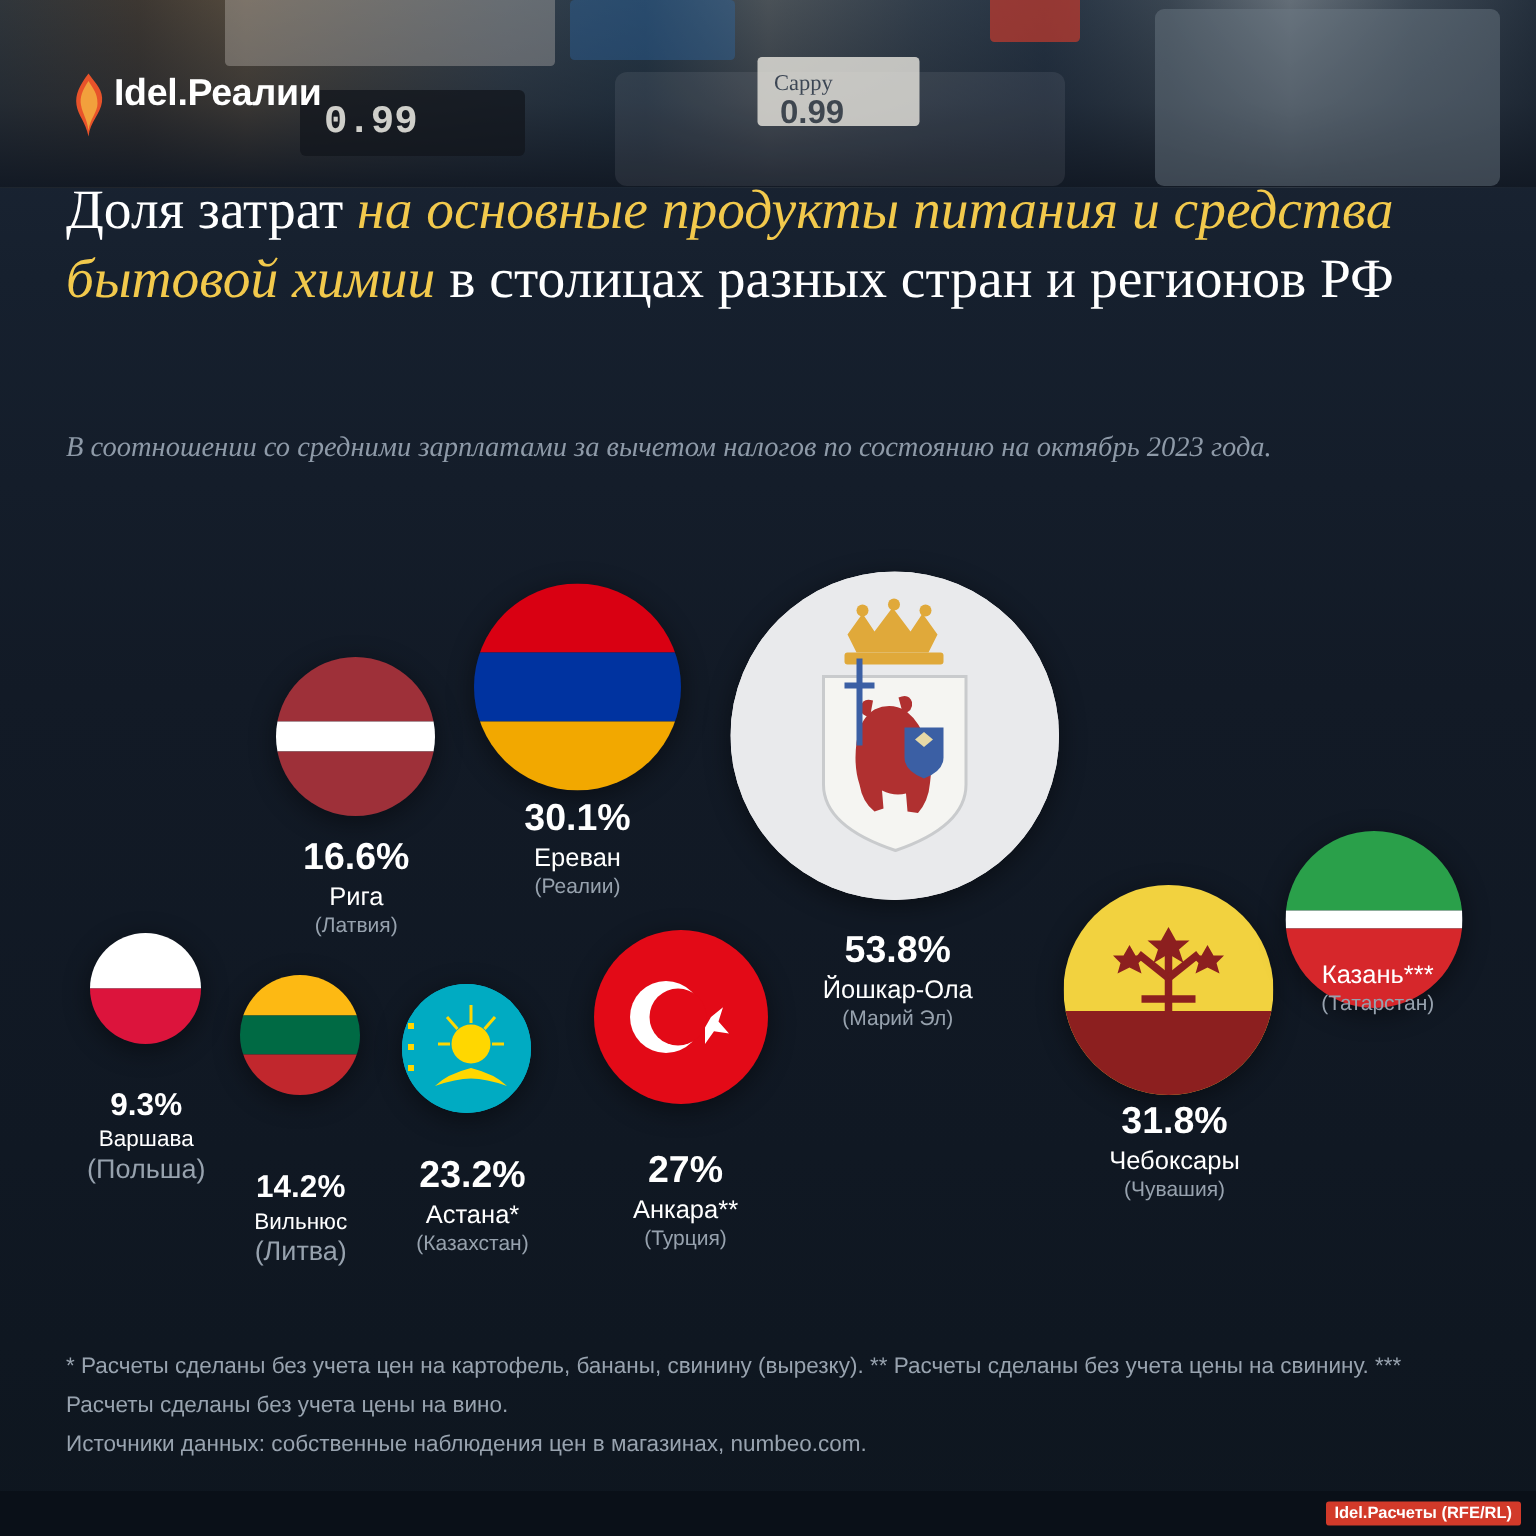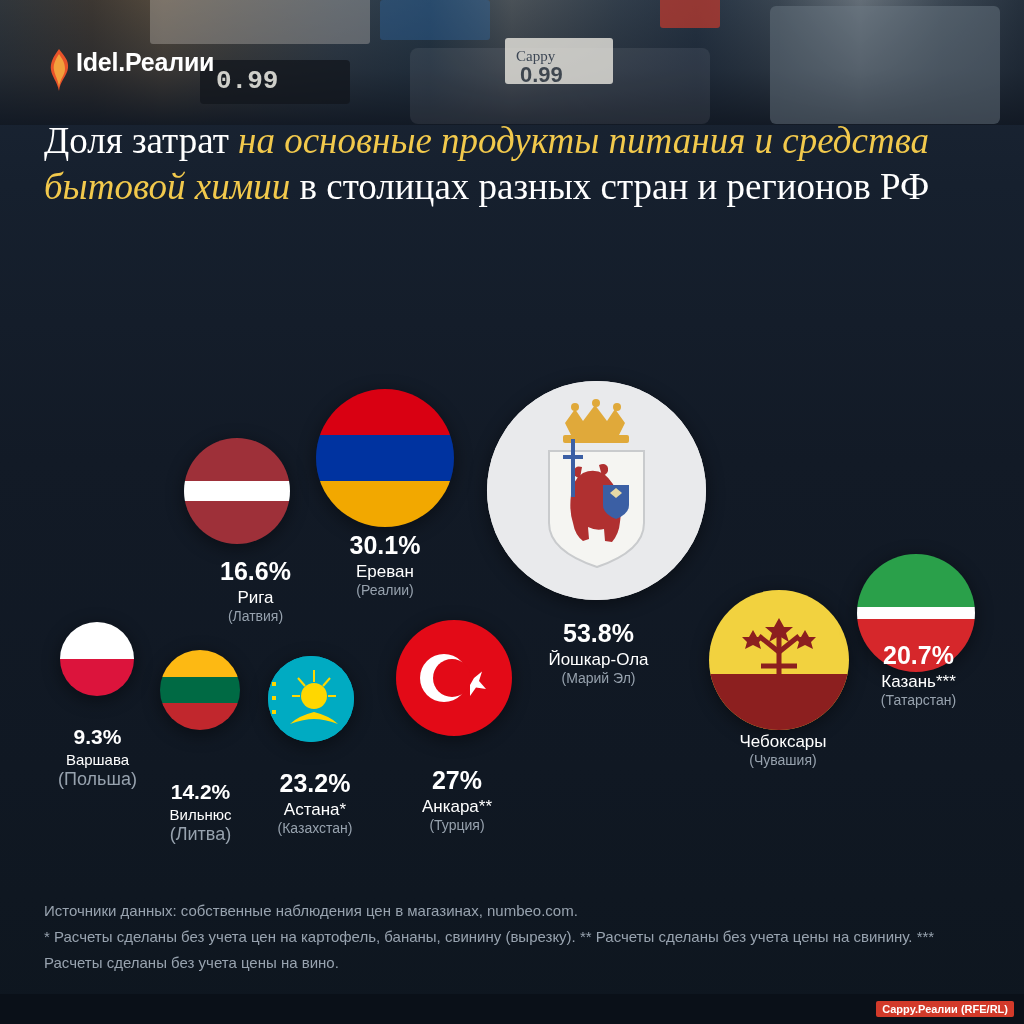--- a/index.html
+++ b/index.html
@@ -205,20 +205,21 @@
         <path d="M15 6 C11 12 9 17 10 22 C11 28 14 31 15 39 C16 31 21 27 21 21 C21 14 18 11 15 6 Z" fill="#f2a03c"></path>
       </svg>
     </span>
     <span class="logo-text">Idel.Реалии</span>
   </div>
 
   <div class="title">
     <span>Доля затрат </span><span class="hl">на основные продукты питания и средства бытовой химии</span><span> в столицах разных стран и регионов РФ</span>
   </div>
 
+  <div class="subtitle">В соотношении со средними зарплатами за вычетом налогов по состоянию на октябрь 2023 года.</div>
 
   <div class="bubbles">
 
     <div class="bubble" style="left:60px; top:622px; width:74px; height:74px;">
       <div class="f-stripes">
         <div style="background:#ffffff"></div>
         <div style="background:#dc143c"></div>
       </div>
     </div>
     <div class="bubble-label small" style="left:25px; top:700px; width:145px;">
@@ -240,21 +241,21 @@
       <span class="bl-region">(Литва)</span>
     </div>
 
     <div class="bubble" style="left:184px; top:438px; width:106px; height:106px;">
       <div class="f-stripes">
         <div style="background:#9e3039; flex:2.2"></div>
         <div style="background:#ffffff; flex:1"></div>
         <div style="background:#9e3039; flex:2.2"></div>
       </div>
     </div>
-    <div class="bubble-label" style="left:183px; top:556px; width:145px;">
+    <div class="bubble-label" style="left:165px; top:556px; width:145px;">
       <span class="bl-pct">16.6%</span>
       <span class="bl-city">Рига</span>
       <span class="bl-region">(Латвия)</span>
     </div>
 
     <div class="bubble" style="left:268px; top:656px; width:86px; height:86px; background:#00afca;">
       <div style="position:relative;width:100%;height:100%;">
         <svg width="100%" height="100%" viewBox="0 0 86 86">
           <rect width="86" height="86" fill="#00abc2"></rect>
           <circle cx="46" cy="40" r="13" fill="#ffd700"></circle>
@@ -356,40 +357,40 @@
           </g>
           <g fill="#8c1f1f">
             <path d="M70 28 l5 9 l9 0 l-7 6 l3 9 l-10 -6 l-10 6 l3 -9 l-7 -6 l9 0 z"></path>
             <path d="M44 40 l4 7 l7 0 l-5 5 l2 7 l-8 -4 l-8 4 l2 -7 l-5 -5 l7 0 z"></path>
             <path d="M96 40 l4 7 l7 0 l-5 5 l2 7 l-8 -4 l-8 4 l2 -7 l-5 -5 l7 0 z"></path>
           </g>
         </svg>
       </div>
     </div>
     <div class="bubble-label" style="left:698px; top:732px; width:170px;">
+      <span class="bl-pct">31.8%</span>
       <span class="bl-city">Чебоксары</span>
       <span class="bl-region">(Чувашия)</span>
     </div>
 
     <div class="bubble" style="left:857px; top:554px; width:118px; height:118px;">
       <div class="f-stripes">
         <div style="background:#2aa04a; flex:4.5"></div>
         <div style="background:#ffffff; flex:1"></div>
         <div style="background:#d6272b; flex:4.5"></div>
       </div>
     </div>
     <div class="bubble-label" style="left:846px; top:640px; width:145px;">
-      <span class="bl-pct">20.7%</span>
       <span class="bl-city">Казань***</span>
       <span class="bl-region">(Татарстан)</span>
     </div>
 
   </div>
 
   <div class="sources">
+    <div>* Расчеты сделаны без учета цен на картофель, бананы, свинину (вырезку). ** Расчеты сделаны без учета цены на свинину. *** Расчеты сделаны без учета цены на вино.</div>
     <div>Источники данных: собственные наблюдения цен в магазинах, numbeo.com.</div>
-    <div>* Расчеты сделаны без учета цен на картофель, бананы, свинину (вырезку). ** Расчеты сделаны без учета цены на свинину. *** Расчеты сделаны без учета цены на вино.</div>
   </div>
 
   <div class="footer-bar"></div>
-  <div class="footer-credit">Cappy.Реалии (RFE/RL)</div>
+  <div class="footer-credit">Idel.Расчеты (RFE/RL)</div>
 
 </div>
 
 </body></html>

